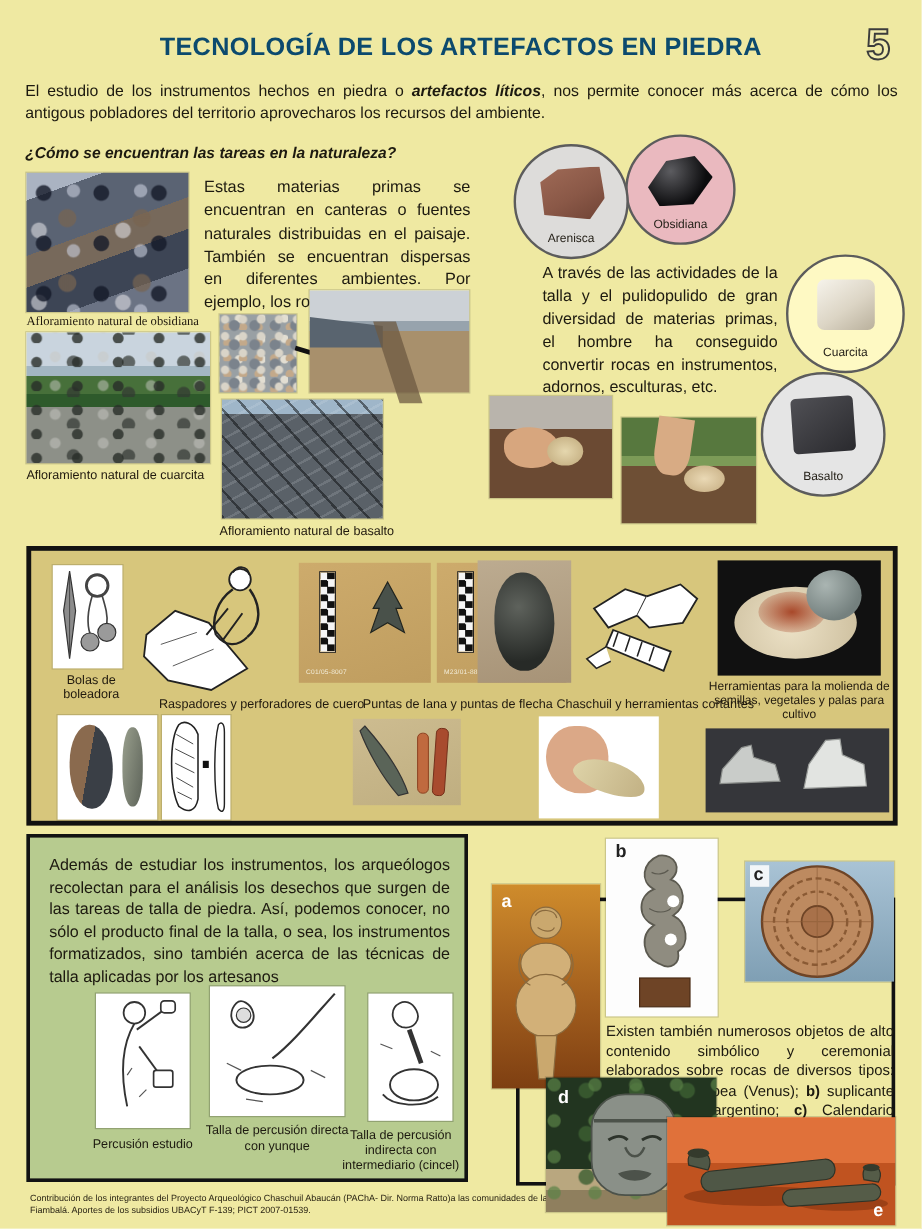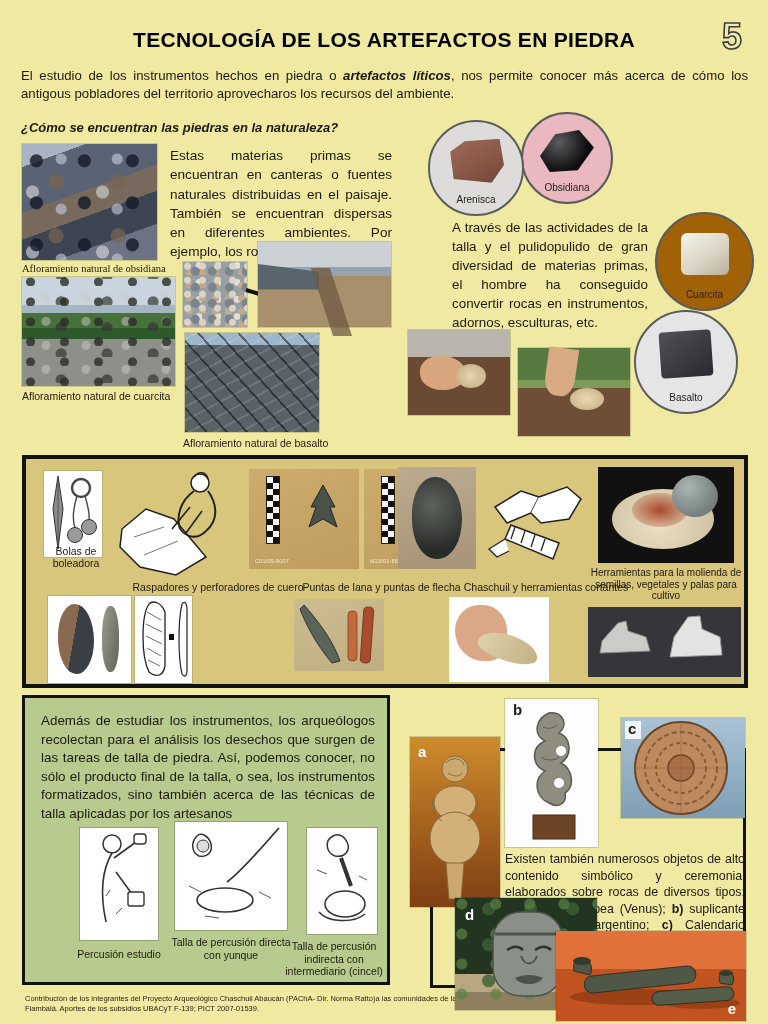--- a/index.html
+++ b/index.html
@@ -3,21 +3,21 @@
 <meta charset="utf-8">
 <style>
   html,body{margin:0;padding:0;}
   body{font-family:"Liberation Sans", sans-serif; color:#1d1a10;}
   #poster{position:relative;width:768px;height:1024px;overflow:hidden;background:#efe9a2;}
   .abs{position:absolute;}
   .jus{text-align:justify;text-justify:inter-word;}
   .cap{font-size:10.5px;line-height:1.15;color:#20190e;}
   .ccap{text-align:center;}
   
-  #title{left:0;top:28px;width:768px;text-align:center;font-size:21px;font-weight:600;letter-spacing:.3px;color:#000000;}
+  #title{left:0;top:28px;width:768px;text-align:center;font-size:21px;font-weight:600;letter-spacing:.3px;color:#0c4a6e;}
   #pnum{right:26px;top:16px;font-size:36px;font-weight:700;color:#f2ecae;-webkit-text-stroke:1.6px #3c3c3c;text-stroke:1.6px #3c3c3c;}
   #intro{left:21px;top:67px;width:727px;font-size:13.2px;line-height:1.35;}
   #question{left:21px;top:120px;font-size:13px;font-style:italic;font-weight:600;}
   
   .photo{position:absolute;box-shadow:0 0 0 1px rgba(0,0,0,.15);}
   #ph-obsidian{left:22px;top:144px;width:135px;height:116px;
     background:linear-gradient(160deg,#aab3c2 0 14%,#5a6373 14% 42%,#77695b 42% 58%,#3d4555 58% 78%,#6b7384 78% 100%);
     }
   #ph-obsidian:after{content:"";position:absolute;inset:0;background-image:radial-gradient(circle at 30% 40%,rgba(20,25,40,.8) 0 6px,transparent 7px),radial-gradient(circle at 70% 30%,rgba(200,205,220,.6) 0 5px,transparent 6px),radial-gradient(circle at 55% 70%,rgba(120,100,80,.7) 0 7px,transparent 8px),radial-gradient(circle at 15% 80%,rgba(220,220,225,.6) 0 6px,transparent 7px);background-size:48px 42px,56px 50px,62px 54px,70px 60px;}
   #cap-obsidian{left:22px;top:263px;font-family:Liberation Serif, serif;}
@@ -55,21 +55,21 @@
   #ph-knap1{left:408px;top:330px;width:102px;height:85px;background:linear-gradient(180deg,#b9b4ac 0 32%,#6b4a33 32% 100%);}
   #ph-knap1 .hand{position:absolute;left:12px;top:26px;width:46px;height:34px;background:#d7a67e;border-radius:45% 55% 50% 50%;}
   #ph-knap1 .stone{position:absolute;left:48px;top:34px;width:30px;height:24px;background:radial-gradient(#e5d7ae,#bfa87a);border-radius:50%;}
   #ph-knap2{left:518px;top:348px;width:112px;height:88px;background:linear-gradient(180deg,#57783e 0 36%,#7c9b57 36% 46%,#6e4f35 46% 100%);}
   #ph-knap2 .arm{position:absolute;left:28px;top:0;width:30px;height:48px;background:#d8ab84;border-radius:0 0 40% 40%;transform:rotate(8deg);}
   #ph-knap2 .stone{position:absolute;left:52px;top:40px;width:34px;height:22px;background:radial-gradient(#ead9b5,#c4ab7f);border-radius:50%;}
   
   #panel-art{left:22px;top:455px;width:726px;height:233px;border:4px solid #121212;box-sizing:border-box;}
   .wbox{position:absolute;background:#fff;box-shadow:0 0 0 1px rgba(0,0,0,.12);}
   #box-bolas{left:18px;top:12px;width:58px;height:86px;}
-  #lab-bolas{left:10px;top:86px;width:80px;}
+  #lab-bolas{left:10px;top:102px;width:80px;}
   #draw-hide{left:88px;top:8px;width:140px;height:112px;}
   #lab-rasp{left:78px;top:122px;width:228px;}
   #box-scraperph{left:22px;top:137px;width:83px;height:87px;}
   #box-scraperph .s1{position:absolute;left:10px;top:8px;width:36px;height:70px;border-radius:46% 54% 48% 52%;background:linear-gradient(100deg,#8a6a4e 0 45%,#3a3f46 45% 100%);}
   #box-scraperph .s2{position:absolute;left:54px;top:10px;width:17px;height:66px;border-radius:45%;background:linear-gradient(100deg,#9aa08e,#5c6258);}
   #box-scraperdr{left:109px;top:137px;width:57px;height:87px;}
   .ph-ahead{background:linear-gradient(160deg,#cdab6c,#bf9d5f);}
   #ah1{left:223px;top:10px;width:110px;height:100px;}
   #ah2{left:338px;top:10px;width:108px;height:100px;}
   .checker{position:absolute;left:18px;top:8px;width:12px;height:66px;background:repeating-conic-gradient(#111 0 25%,#f5f5f5 0 50%);background-size:12px 12px;box-shadow:0 0 0 1px #222;}
@@ -119,21 +119,21 @@
 </style>
 </head>
 <body>
 
 <div id="poster" style="background-color: rgb(239, 233, 162);">
 
   <div id="title" class="abs">TECNOLOGÍA DE LOS ARTEFACTOS EN PIEDRA</div>
   <div id="pnum" class="abs">5</div>
   <div id="intro" class="abs jus"><span>El estudio de los instrumentos hechos en piedra o </span><b><i><span>artefactos líticos</span></i></b><span>, nos permite conocer más acerca de cómo los antigous pobladores del territorio aprovecharos los recursos del ambiente.</span></div>
 
-  <div id="question" class="abs">¿Cómo se encuentran las piedras en la naturaleza?</div>
+  <div id="question" class="abs">¿Cómo se encuentran las tareas en la naturaleza?</div>
 
   <div id="ph-obsidian" class="photo"></div>
   <div id="cap-obsidian" class="abs cap">Afloramiento natural de obsidiana</div>
 
   <div id="body1" class="abs jus">Estas materias primas se encuentran en canteras o fuentes naturales distribuidas en el paisaje. También se encuentran dispersas en diferentes ambientes. Por ejemplo, los rodados en las costas.</div>
 
   <div id="ph-pebbles" class="photo"></div>
   <svg id="arrow1" class="abs" viewBox="0 0 80 36">
     <line x1="4" y1="8" x2="64" y2="26" stroke="#111" stroke-width="4"></line>
     <polygon points="74,29 58,30 64,18" fill="#111"></polygon>
@@ -150,21 +150,21 @@
   <div id="cap-basalt" class="abs cap">Afloramiento natural de basalto</div>
 
   <div id="c-obsidiana" class="circle" style="background-color: rgb(234, 185, 191);">
     <div id="r-obsidiana" class="rock"></div>
     <div class="rlabel">Obsidiana</div>
   </div>
   <div id="c-arenisca" class="circle" style="background-color: rgb(221, 220, 218);">
     <div id="r-arenisca" class="rock"></div>
     <div class="rlabel">Arenisca</div>
   </div>
-  <div id="c-cuarcita" class="circle" style="background-color: #a16207;">
+  <div id="c-cuarcita" class="circle" style="background-color: #fef9c3;">
     <div id="r-cuarcita" class="rock"></div>
     <div class="rlabel">Cuarcita</div>
   </div>
   <div id="c-basalto" class="circle" style="background-color: #e5e5e5;">
     <div id="r-basalto" class="rock"></div>
     <div class="rlabel">Basalto</div>
   </div>
 
   <div id="body2" class="abs jus">A través de las actividades de la talla y el pulidopulido de gran diversidad de materias primas, el hombre ha conseguido convertir rocas en instrumentos, adornos, esculturas, etc.</div>
 

